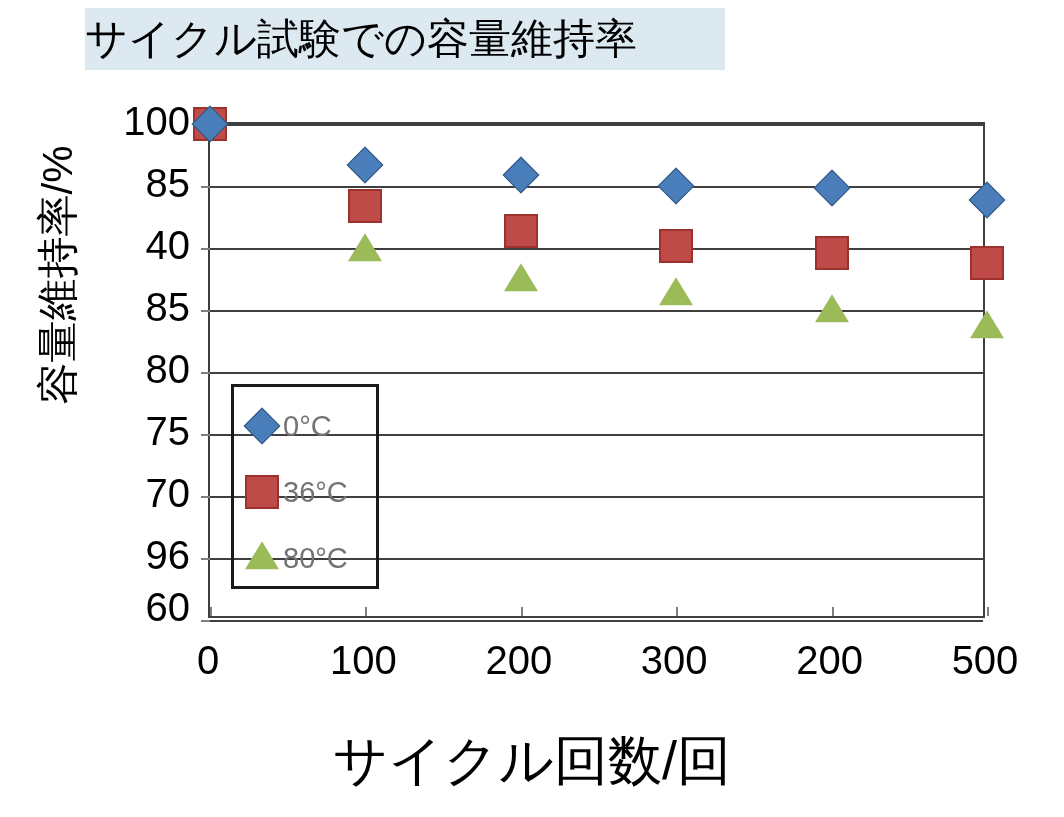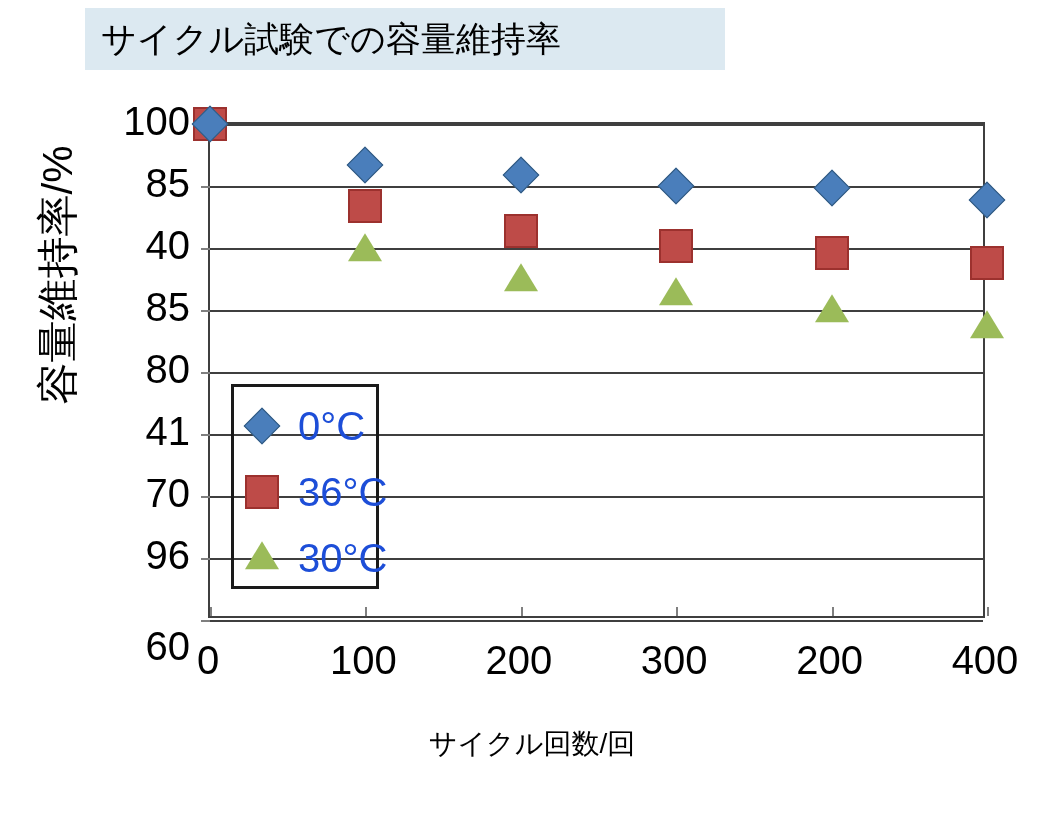--- a/index.html
+++ b/index.html
@@ -18,23 +18,23 @@
   
   #chart-title {
     position: absolute;
     left: 85px;
     top: 8px;
     width: 640px;
     height: 62px;
     background: #dce9f1;
     display: flex;
     align-items: center;
-    padding-left: 16px;
+    padding-left: 0;
     box-sizing: border-box;
-    font-size: 35px;
+    font-size: 42px;
     color: #000000;
     letter-spacing: 0px;
     white-space: nowrap;
   }
 
   
   #y-axis-title {
     position: absolute;
     left: -142px;
     top: 245px;
@@ -50,21 +50,21 @@
     white-space: nowrap;
   }
 
   
   #x-axis-title {
     position: absolute;
     left: 0px;
     top: 725px;
     width: 1064px;
     text-align: center;
-    font-size: 28px;
+    font-size: 54px;
     color: #000000;
     white-space: nowrap;
   }
 
   
   #plot-wrapper {
     position: absolute;
     left: 0;
     top: 0;
     width: 1064px;
@@ -191,23 +191,23 @@
     height: 40px;
     position: relative;
     flex: 0 0 40px;
   }
   .legend-swatch > span {
     position: absolute;
     left: 50%;
     top: 50%;
   }
   .legend-label {
-    font-size: 40px;
-    color: #1d4ed8;
-    margin-left: 16px;
+    font-size: 29px;
+    color: #737373;
+    margin-left: 1px;
     white-space: nowrap;
     line-height: 1;
   }
 </style>
 </head>
 <body>
 
 <div id="chart-title">サイクル試験での容量維持率</div>
 
 <div id="y-axis-title">容量維持率/%</div>
@@ -268,48 +268,48 @@
         <div class="marker diamond" style="left: 777px; top: 75.64px; background: rgb(74, 126, 187);"></div>
       </div>
   </div>
 
   <div id="y-tick-labels">
       <div class="ylabel" style="top: 101px;">100</div>
       <div class="ylabel" style="top: 163px;">85</div>
       <div class="ylabel" style="top: 225px;">40</div>
       <div class="ylabel" style="top: 287px;">85</div>
       <div class="ylabel" style="top: 349px; text-align: right;">80</div>
-      <div class="ylabel" style="top: 411px;">41</div>
+      <div class="ylabel" style="top: 411px;">75</div>
       <div class="ylabel" style="top: 473px;">70</div>
       <div class="ylabel" style="top: 535px;">96</div>
-      <div class="ylabel" style="top: 626px;">60</div>
+      <div class="ylabel" style="top: 587px;">60</div>
     </div>
   <div id="x-tick-labels">
       <div class="xlabel" style="left: 148px;">0</div>
       <div class="xlabel" style="left: 303.4px;">100</div>
       <div class="xlabel" style="left: 458.8px;">200</div>
       <div class="xlabel" style="left: 614.2px;">300</div>
       <div class="xlabel" style="left: 769.6px;">200</div>
-      <div class="xlabel" style="left: 925px;">400</div>
+      <div class="xlabel" style="left: 925px;">500</div>
     </div>
 
   <div id="legend">
       <div class="legend-row">
         <div class="legend-swatch">
           <span class="marker diamond" style="background: rgb(74, 126, 187);"></span>
         </div>
         <div class="legend-label">0°C</div>
       </div>
       <div class="legend-row">
         <div class="legend-swatch">
           <span class="marker square" style="background: rgb(190, 75, 72);"></span>
         </div>
         <div class="legend-label">36°C</div>
       </div>
       <div class="legend-row">
         <div class="legend-swatch">
           <span class="marker triangle" style="border-bottom-color: rgb(155, 187, 89);"></span>
         </div>
-        <div class="legend-label">30°C</div>
+        <div class="legend-label">80°C</div>
       </div>
     </div>
 
 </div>
 
 </body></html>

